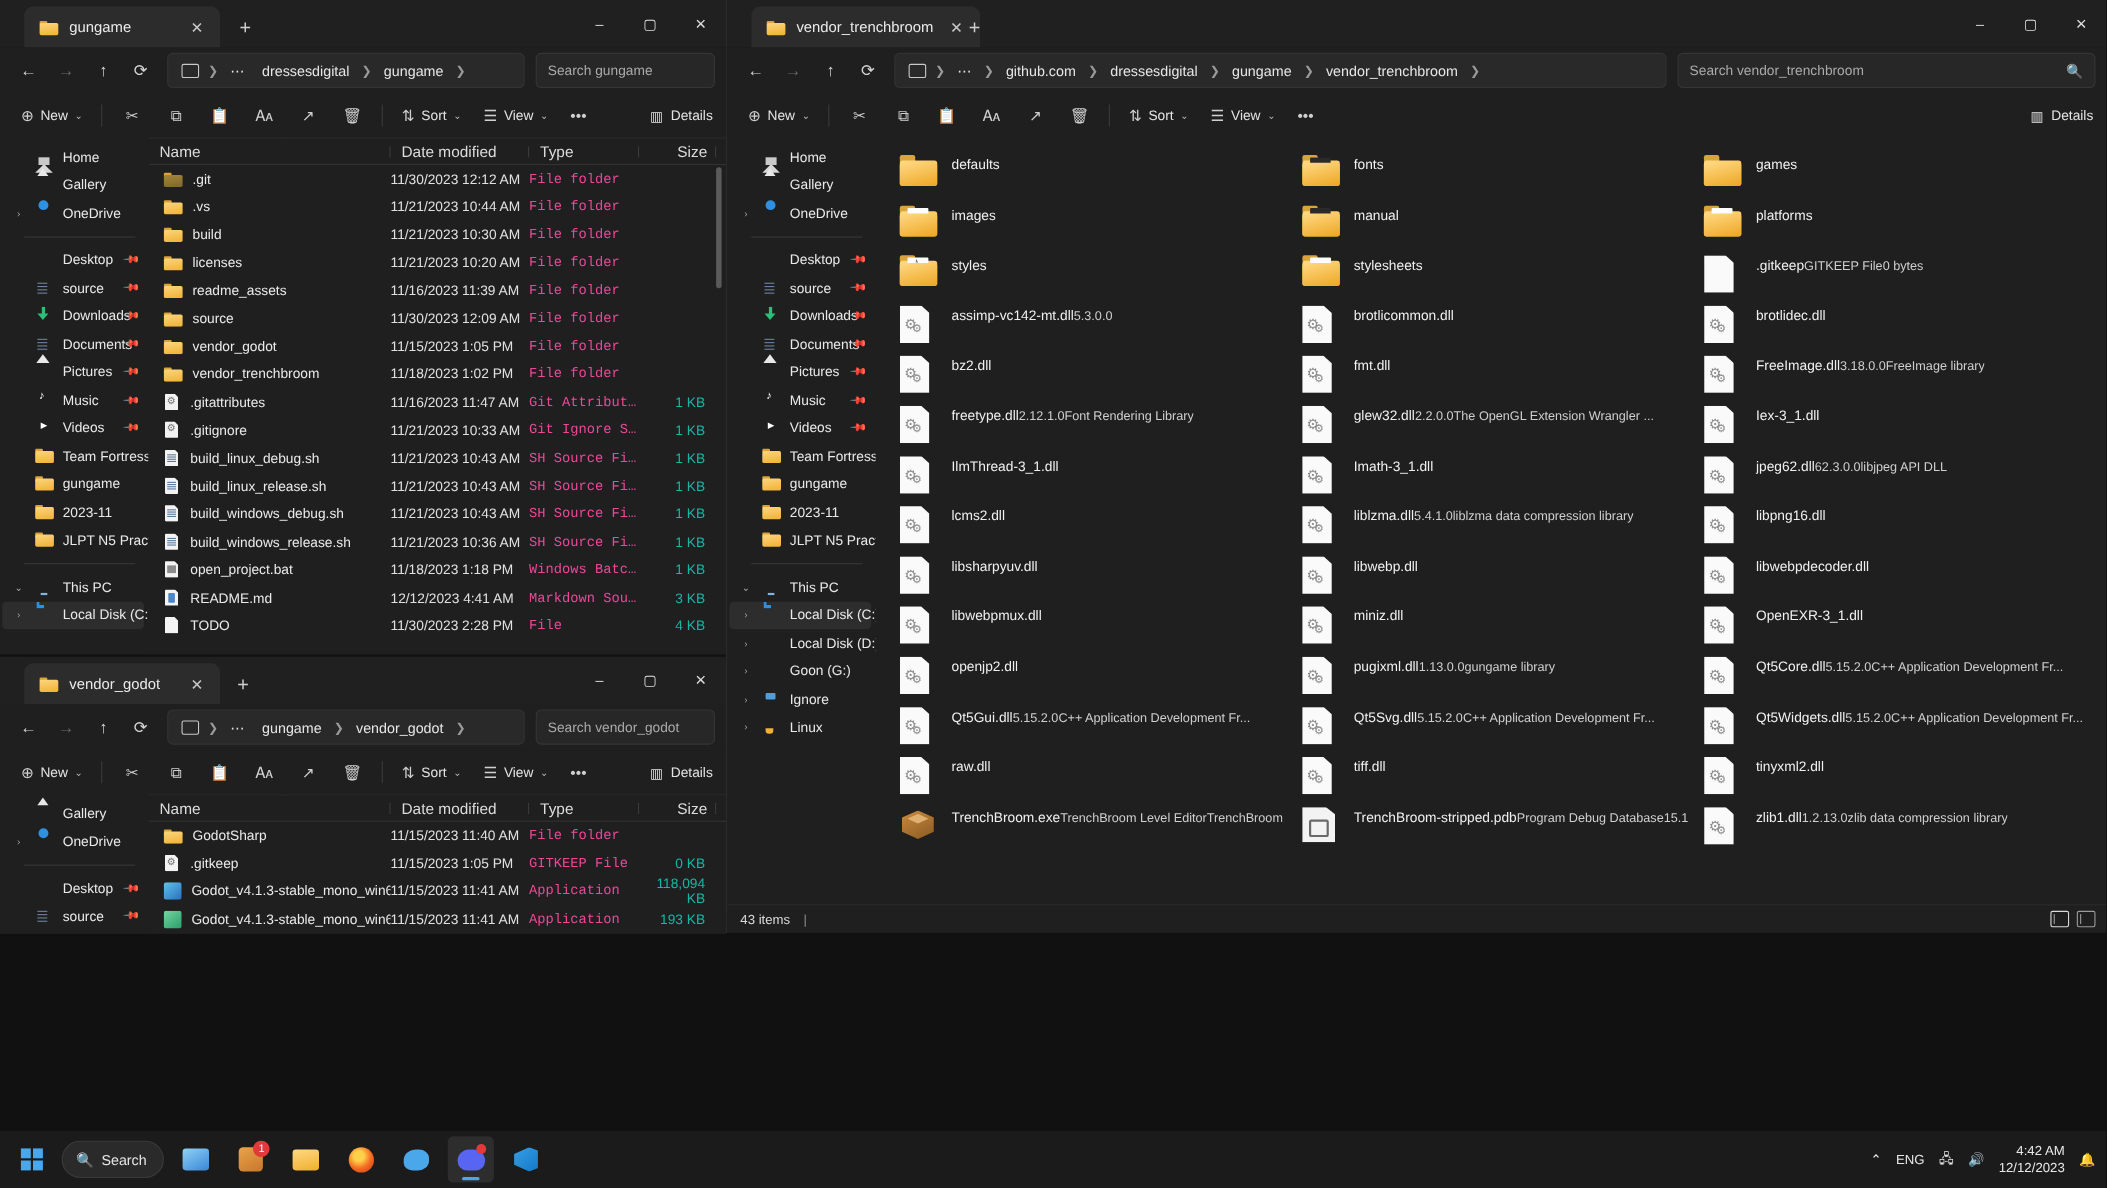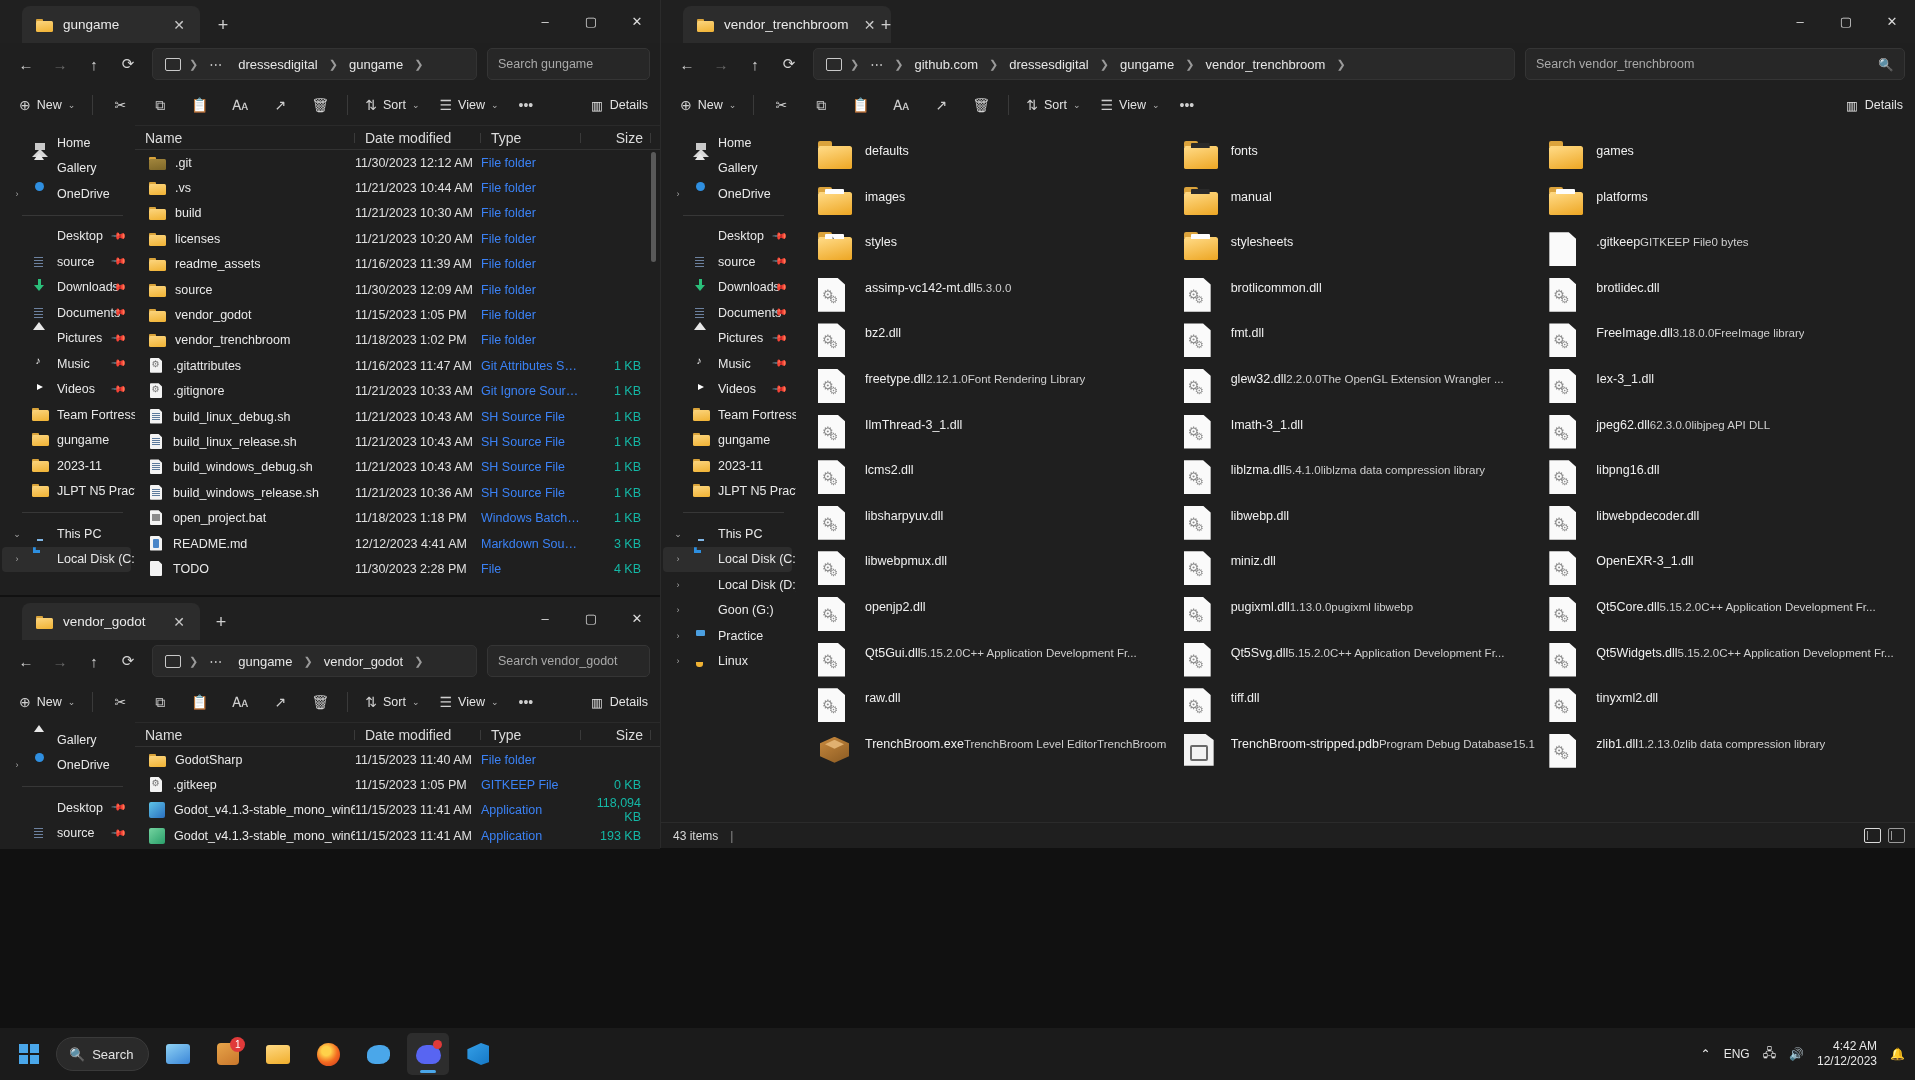--- a/index.html
+++ b/index.html
@@ -141,21 +141,21 @@
   .hdr .hc::after { content:""; position:absolute; right:0; top:3px; bottom:3px; width:1px; background:#3a3a3a; }
   .hdr .hc:last-child::after { display:none; }
   .sortmark { position:absolute; left:118px; top:-4px; font-size:9px; color:#b7b7b7; }
   .col-name { width:220px; }
   .col-date { width:126px; }
   .col-type { width:100px; }
   .col-size { width:70px; text-align:right; padding-right:8px; }
   .row { display:flex; height:25.4px; align-items:center; font-size:12.5px; color:#eaeaea; }
   .row .c-name { width:220px; display:flex; align-items:center; gap:9px; padding-left:14px; overflow:hidden; white-space:nowrap; }
   .row .c-date { width:126px; color:#e0e0e0; }
-  .row .c-type { width:100px; color:#3b82f6; overflow:hidden; white-space:nowrap; text-overflow:ellipsis; }
+  .row .c-type { width:100px; color:#ec4899; overflow:hidden; white-space:nowrap; text-overflow:ellipsis;font-family:Liberation Mono, monospace; }
   .row .c-size { width:70px; text-align:right; padding-right:10px; color:#14b8a6; }
 
   
   .fico { width:15px; height:16px; flex:none; position:relative; }
   .fico.doc::before {
     content:""; position:absolute; left:1px; top:0; width:12px; height:15px;
     background:#f3f3f3; border-radius:1px;
     clip-path:polygon(0 0,72% 0,100% 22%,100% 100%,0 100%);
   }
   .fico.gear::after {
@@ -419,21 +419,21 @@
             <span>Local Disk (D:)</span>
           </div>
           <div class="nav-item nav-indent">
             <span class="exp">›</span>
             <span class="ico"><span class="disk-ico"></span></span>
             <span>Goon (G:)</span>
           </div>
           <div class="nav-item">
             <span class="exp">›</span>
             <span class="ico"><span class="net-ico"></span></span>
-            <span>Practice</span>
+            <span>Ignore</span>
           </div>
           <div class="nav-item">
             <span class="exp">›</span>
             <span class="ico"><span class="lin-ico"></span></span>
             <span>Linux</span>
           </div>
         </div>
       <div class="tiles">
         <div class="tilegrid" id="w2-tiles">
             <div class="tile">
@@ -555,21 +555,21 @@
             <div class="tile">
               <span class="t-icon"><span class="big-doc"><span class="g1">⚙</span><span class="g2">⚙</span></span></span>
               <span class="t-text"><span class="t-name">OpenEXR-3_1.dll</span></span>
             </div>
             <div class="tile">
               <span class="t-icon"><span class="big-doc"><span class="g1">⚙</span><span class="g2">⚙</span></span></span>
               <span class="t-text"><span class="t-name">openjp2.dll</span></span>
             </div>
             <div class="tile">
               <span class="t-icon"><span class="big-doc"><span class="g1">⚙</span><span class="g2">⚙</span></span></span>
-              <span class="t-text"><span class="t-name">pugixml.dll</span><span class="t-sub">1.13.0.0</span><span class="t-sub">pugixml libwebp</span></span>
+              <span class="t-text"><span class="t-name">pugixml.dll</span><span class="t-sub">1.13.0.0</span><span class="t-sub">gungame library</span></span>
             </div>
             <div class="tile">
               <span class="t-icon"><span class="big-doc"><span class="g1">⚙</span><span class="g2">⚙</span></span></span>
               <span class="t-text"><span class="t-name">Qt5Core.dll</span><span class="t-sub">5.15.2.0</span><span class="t-sub">C++ Application Development Fr...</span></span>
             </div>
             <div class="tile">
               <span class="t-icon"><span class="big-doc"><span class="g1">⚙</span><span class="g2">⚙</span></span></span>
               <span class="t-text"><span class="t-name">Qt5Gui.dll</span><span class="t-sub">5.15.2.0</span><span class="t-sub">C++ Application Development Fr...</span></span>
             </div>
             <div class="tile">

